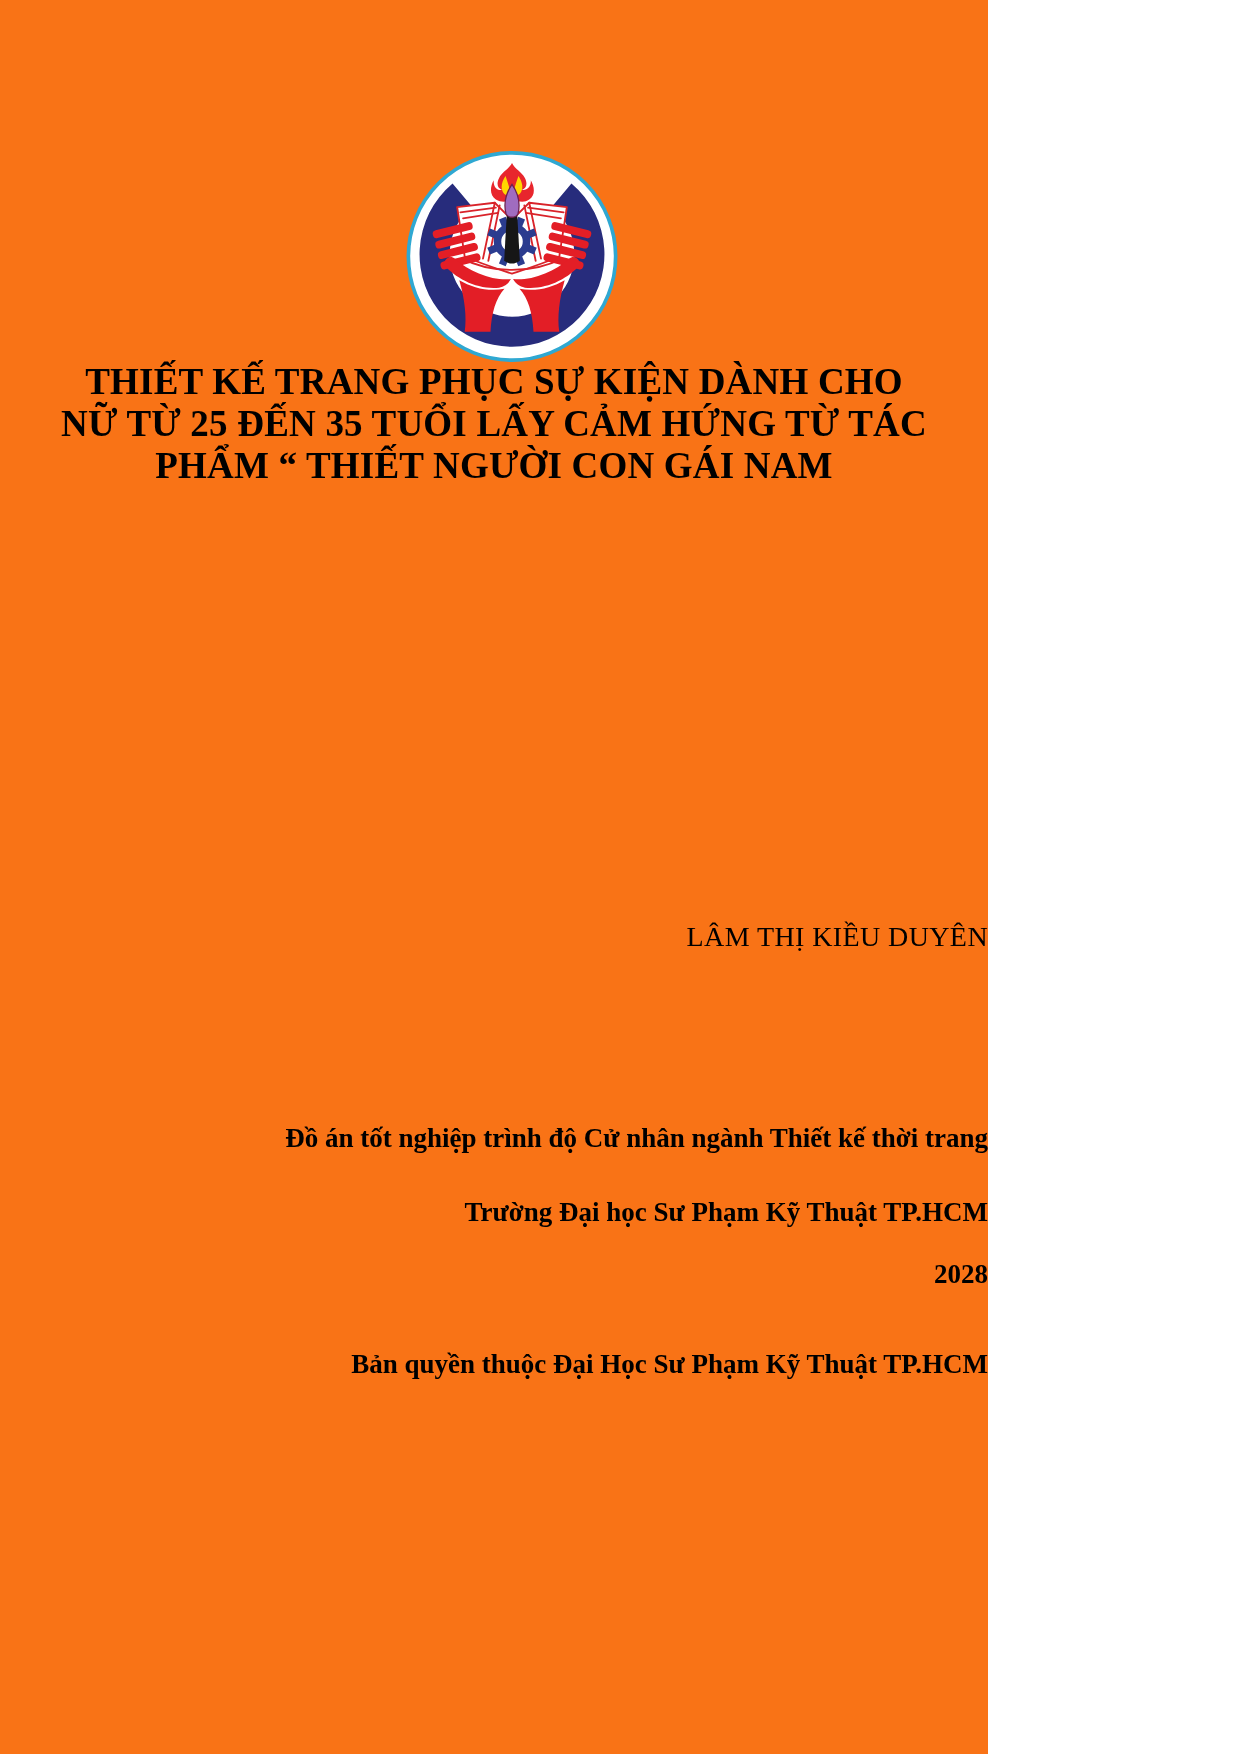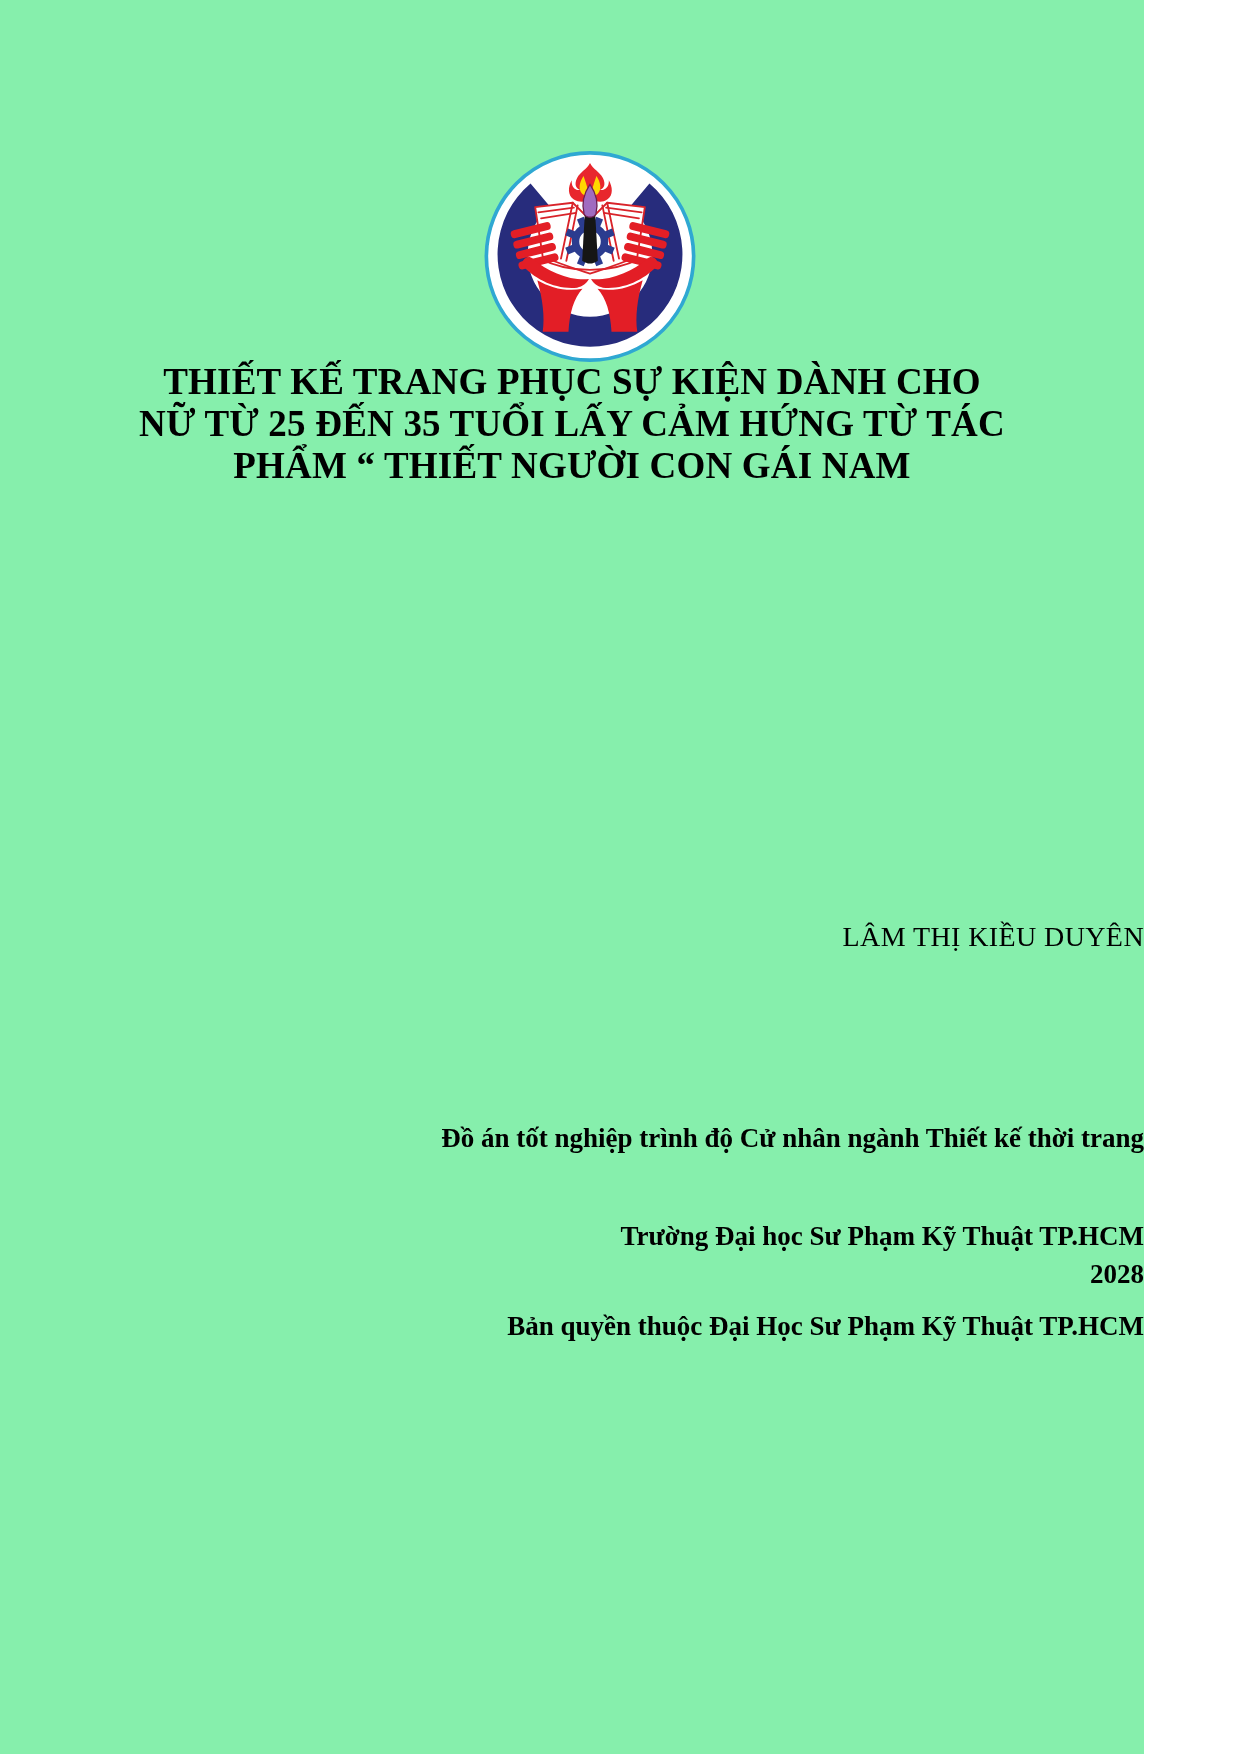--- a/index.html
+++ b/index.html
@@ -1,38 +1,38 @@
 <!DOCTYPE html>
 <html><head>
 <meta charset="utf-8">
 <style>
   html,body{margin:0;padding:0;}
   body{
     width:1240px;height:1754px;background:#ffffff;
     font-family:"Liberation Serif","DejaVu Serif",serif;color:#000;
   }
-  .page{position:relative;width:1144px;height:1754px;background:#86efac;overflow:hidden;}
+  .page{position:relative;width:988px;height:1754px;background:#f97316;overflow:hidden;}
   .logo-wrap{position:absolute;top:149px;left:calc(50% + 18px);transform:translateX(-50%);}
   .title-block{
     position:absolute;top:361px;left:50%;transform:translateX(-50%);
     width:1010px;text-align:center;font-weight:bold;font-size:37px;line-height:42px;
     letter-spacing:.2px;
   }
   .author-line{
     position:absolute;top:920px;left:0;width:100%;text-align:right;
     font-weight:normal;font-size:28px;line-height:34px;letter-spacing:.4px;
   }
   .foot-line{
     position:absolute;left:0;width:100%;text-align:right;
     font-weight:bold;font-size:27px;line-height:32px;
   }
   .foot-degree{top:1122px;}
-  .foot-school{top:1196px;margin-top:24px;}
+  .foot-school{top:1196px;}
   .foot-year{top:1258px;}
-  .foot-copy{top:1310px;}
+  .foot-copy{top:1348px;}
 </style>
 </head>
 <body>
 
 <div class="page">
 
   <div class="logo-wrap">
     <svg viewBox="0 0 200 200" width="215" height="215" aria-hidden="true">
 
       <circle cx="100" cy="100" r="96.4" fill="#ffffff" stroke="#2fa8d2" stroke-width="3.4"></circle>

